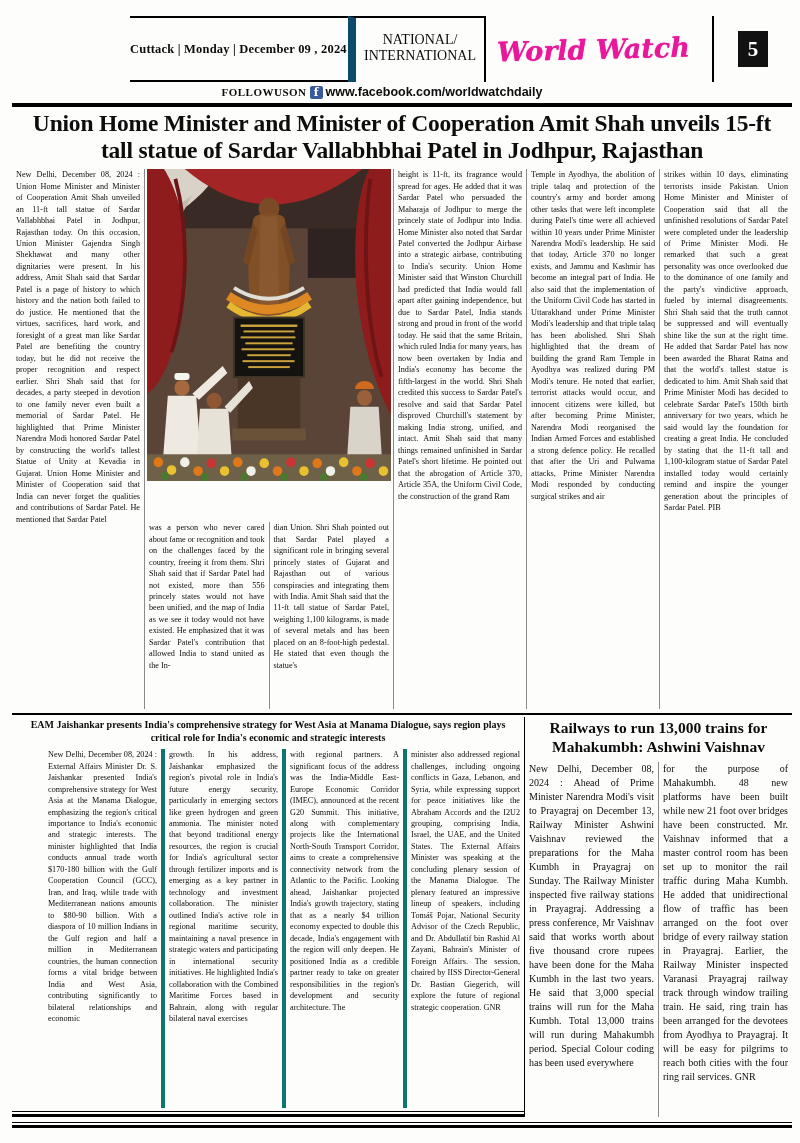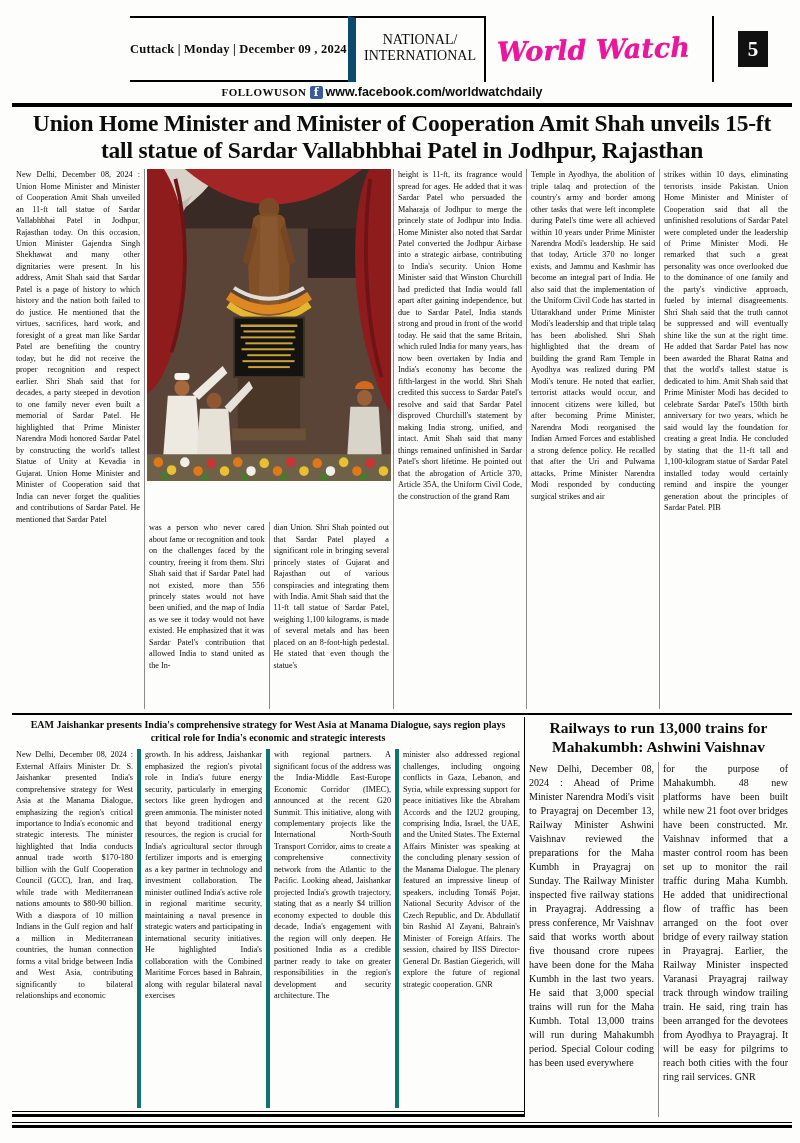--- a/index.html
+++ b/index.html
@@ -35,21 +35,21 @@
   .photo-sub .col + .col{border-left:1px solid #8a8a8a;}
 
   .thin-rule{border-top:2px solid #000;margin:4px 0 2px 0;}
 
   
   .bottom{display:flex;height:400px;}
   .b-left{width:512px;display:flex;flex-direction:column;box-sizing:border-box;}
   .b-right{flex:1;border-left:1px solid #000;display:flex;flex-direction:column;box-sizing:border-box;}
   .h2{font-size:10px;font-weight:bold;text-align:center;line-height:1.25;margin:2px 6px 5px 6px;}
   .h3{font-size:15.5px;font-weight:bold;text-align:center;line-height:1.2;margin:2px 2px 6px 2px;}
-  .a2-row{display:flex;flex:1;overflow:hidden;}
+  .a2-row{display:flex;flex:1;overflow:hidden;margin-left:32px;}
   .a2-row > * + *{border-left:4px solid #0f766e;}
   .a3-row{display:flex;flex:1;overflow:hidden;}
   .a3-row > * + *{border-left:1px solid #8a8a8a;}
   .a3-row .col{font-size:10px;line-height:1.4;}
   .dbl{border-top:1px solid #000;border-bottom:3px solid #000;height:2px;margin-top:3px;}
   .page-rule{border-top:1px solid #000;border-bottom:3px solid #000;height:2px;margin-top:5px;}
 </style>
 </head>
 <body>
 

